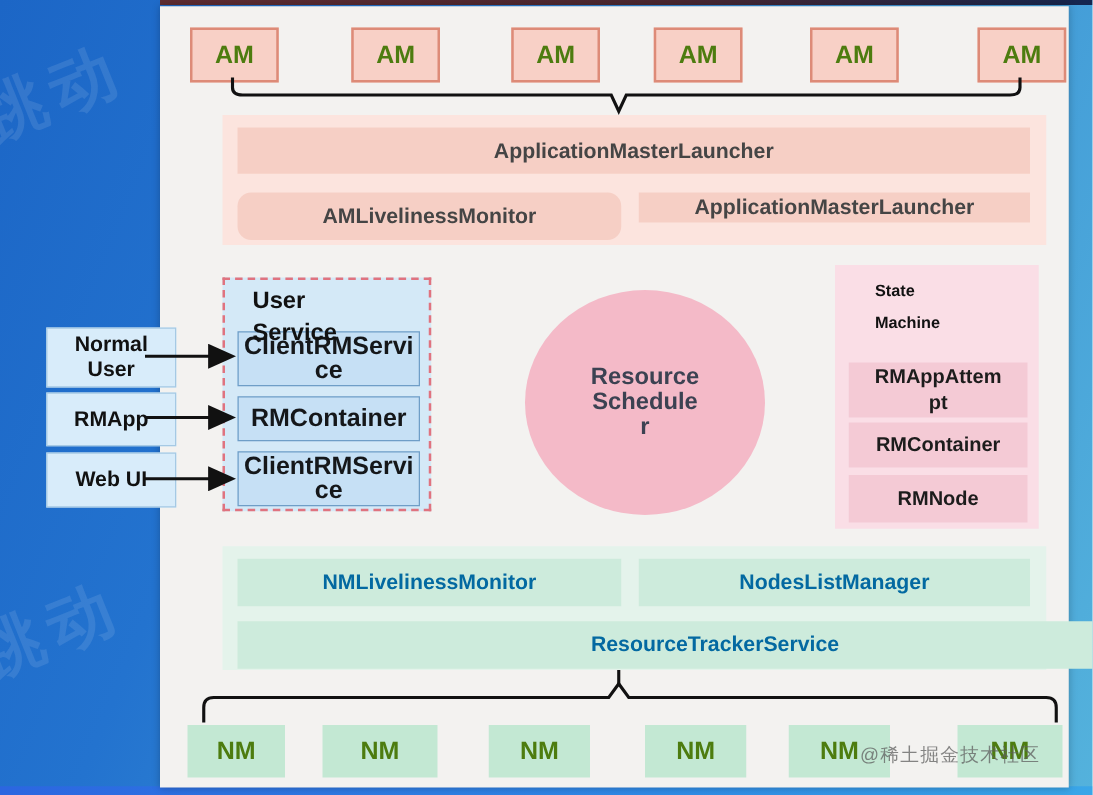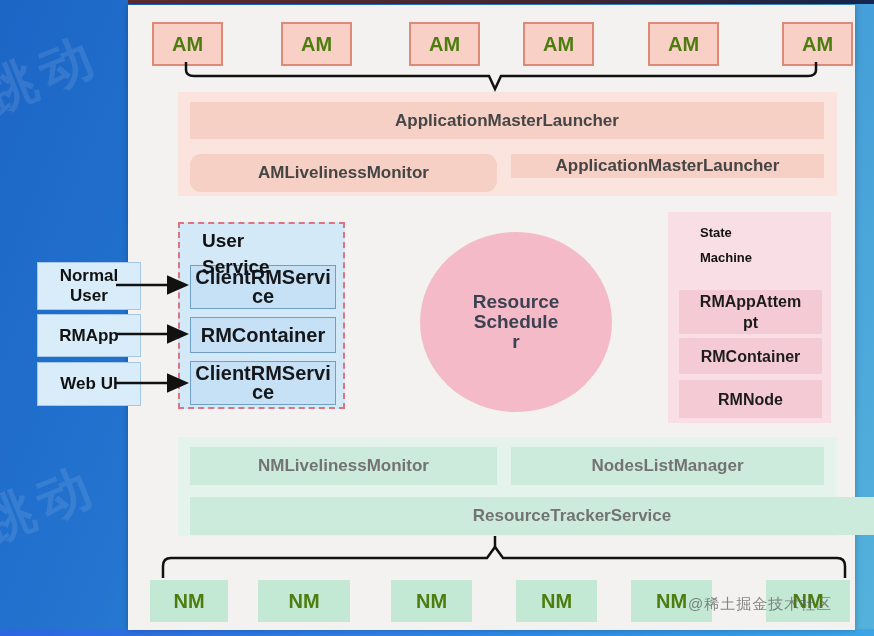--- a/index.html
+++ b/index.html
@@ -17,21 +17,21 @@
     background:linear-gradient(90deg,#2c66e0,#2f8ae6 60%,#3aa6e8);}
   #panel{left:128px;top:5px;width:727px;height:625px;background:#f3f2f0;
     box-shadow:0 0 6px rgba(0,0,0,.25);}
   .node{position:absolute;display:flex;align-items:center;justify-content:center;
     font-weight:bold;color:#4d7c0f;text-align:center;white-space:pre-line;}
   .am{background:#f8d0c6;border:2px solid #dd8b78;font-size:20px;height:40px;top:22px;}
   .nm{background:#c3e8d3;font-size:20px;height:42px;top:580px;}
   .pink-panel{left:178px;top:92px;width:659px;height:104px;background:#fce4de;}
   .pink-box{background:#f6cfc5;font-size:17px;color:#454545;}
   .green-panel{left:178px;top:437px;width:659px;height:99px;background:#e4f3eb;}
-  .green-box{background:#cdebdc;font-size:17px;color:#737373;}
+  .green-box{background:#cdebdc;font-size:17px;color:#0369a1;}
   .client{left:13px;width:102px;background:#d8ecfa;border:1px solid #a5c9e4;
     font-size:17px;color:#111;line-height:20px;margin-left:24px;}
   .usvc{left:178px;top:222px;width:167px;height:187px;background:#d4e9f7;
     border:2px dashed #e0737f;box-sizing:border-box;}
   .usvc-title{left:202px;top:228px;font-weight:bold;color:#111;font-size:19px;
     line-height:26px;white-space:pre-line;z-index:5;}
   .uitem{left:190px;width:144px;background:#c6e0f5;border:1px solid #6f9ec7;
     font-size:20px;line-height:19px;color:#15171a;z-index:3;}
   #circle{left:420px;top:232px;width:192px;height:180px;border-radius:50%;
     background:#f4bac8;display:flex;align-items:center;justify-content:center;

